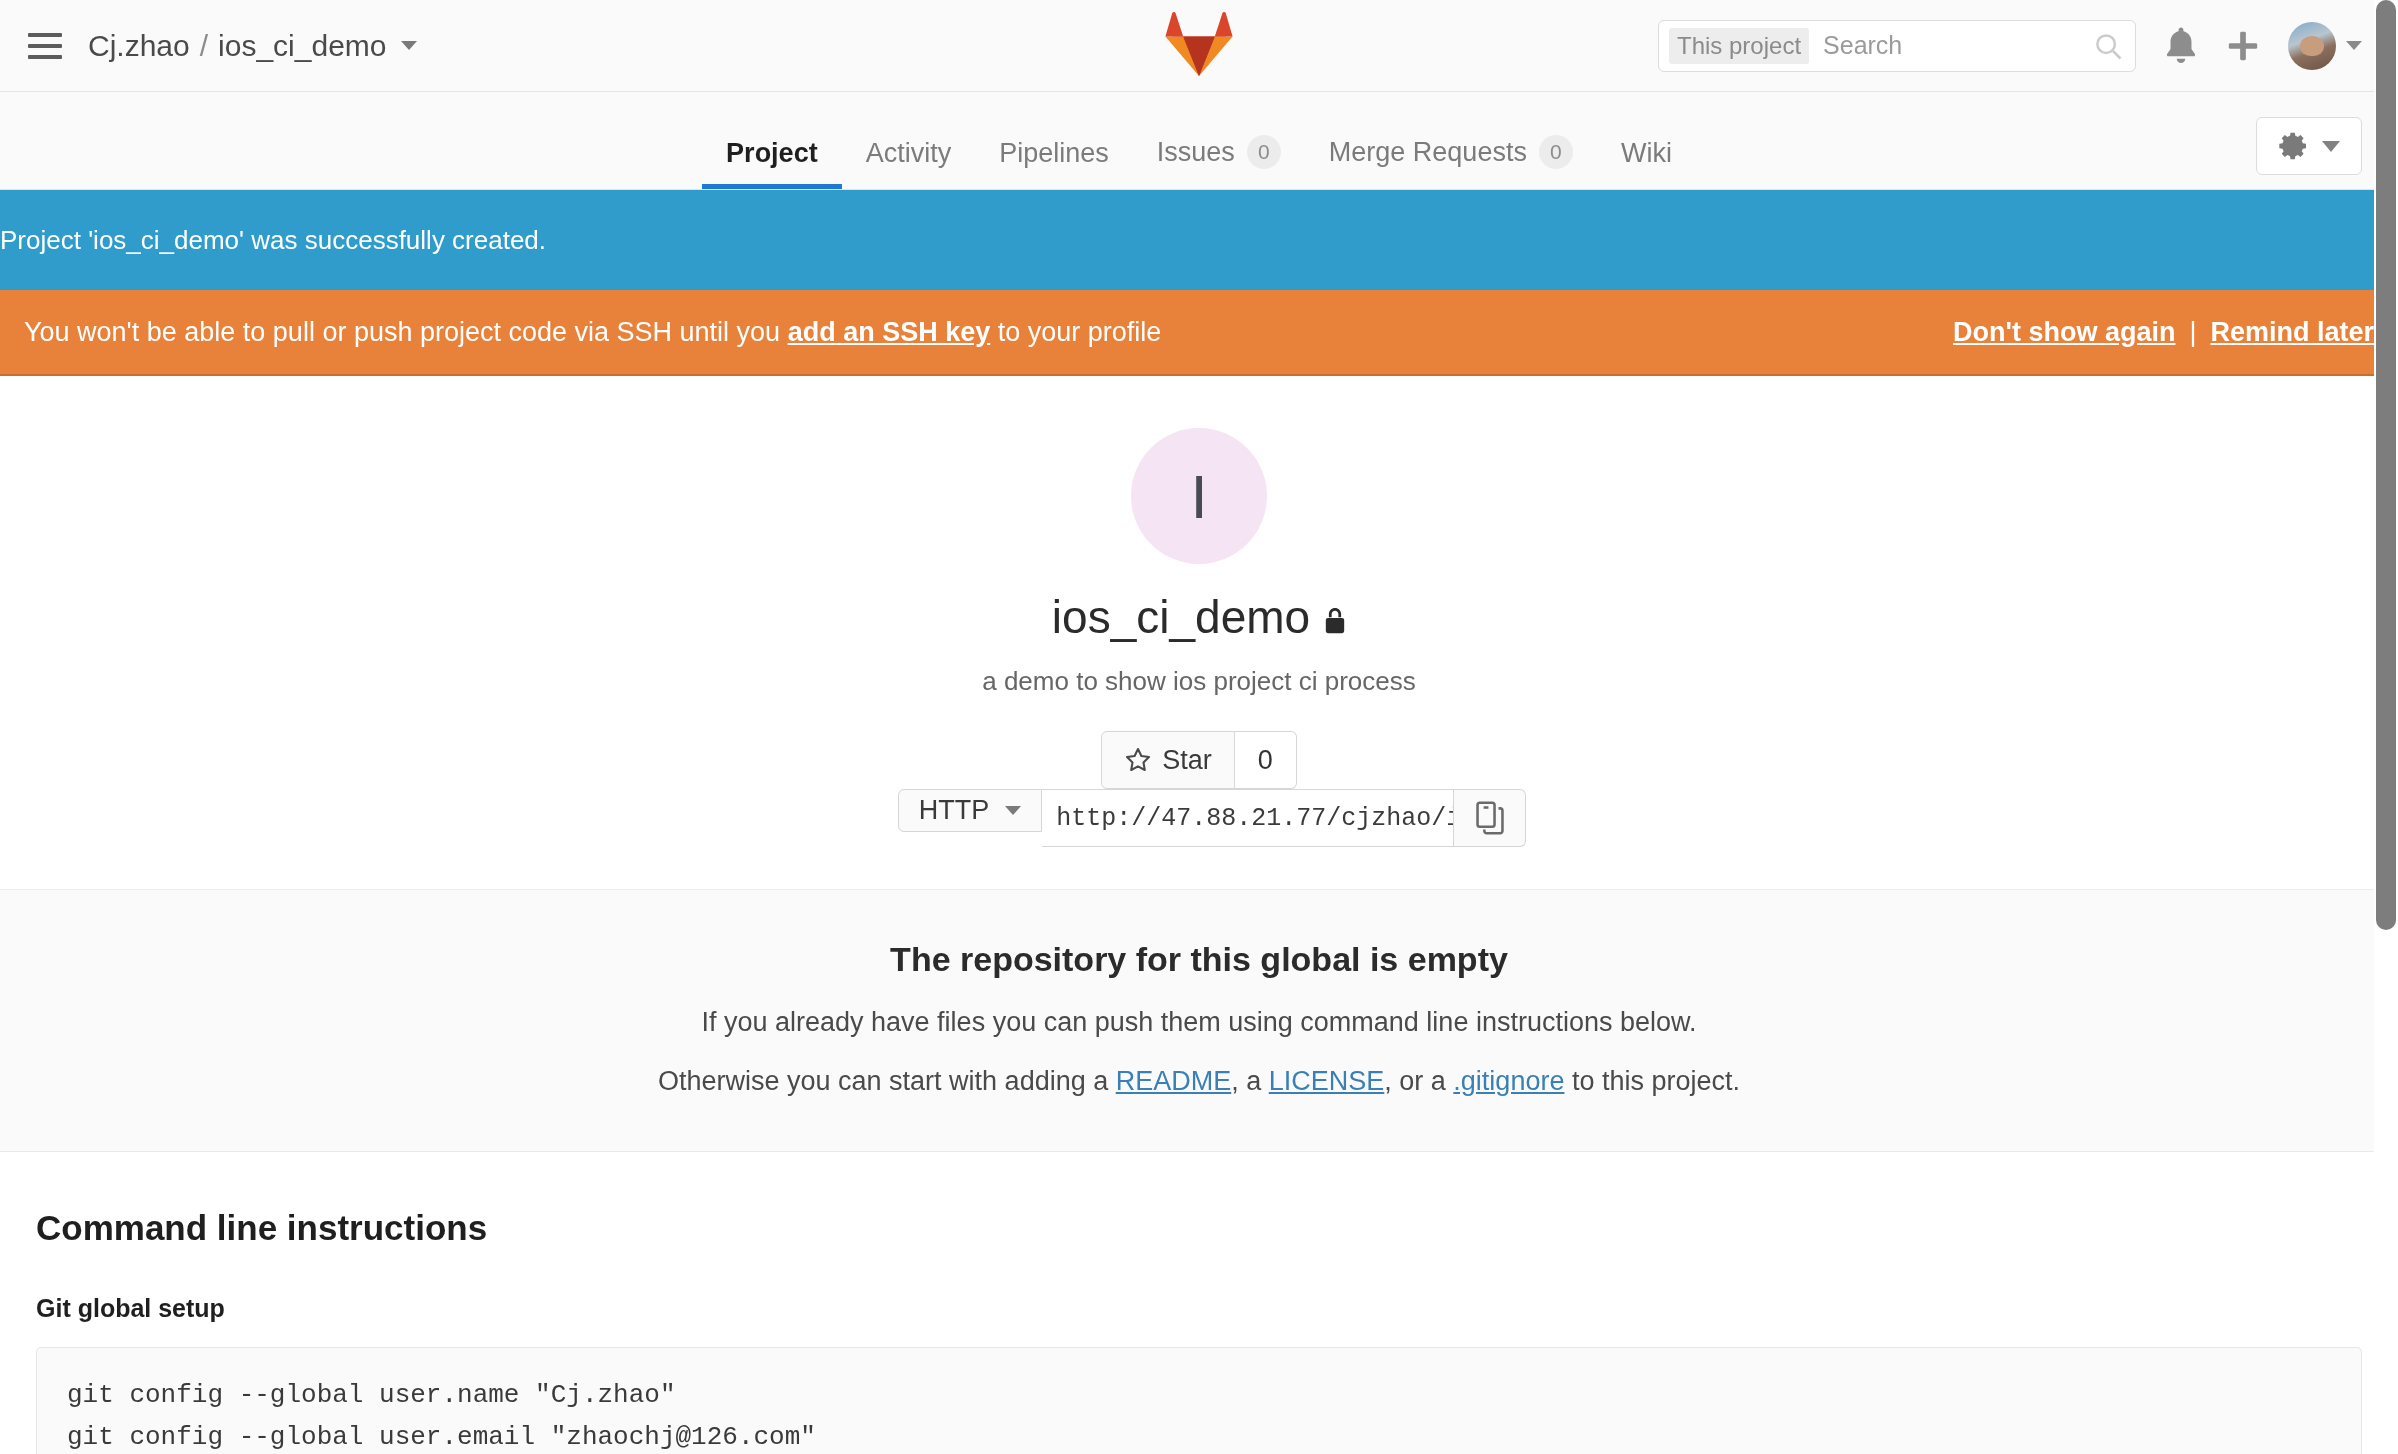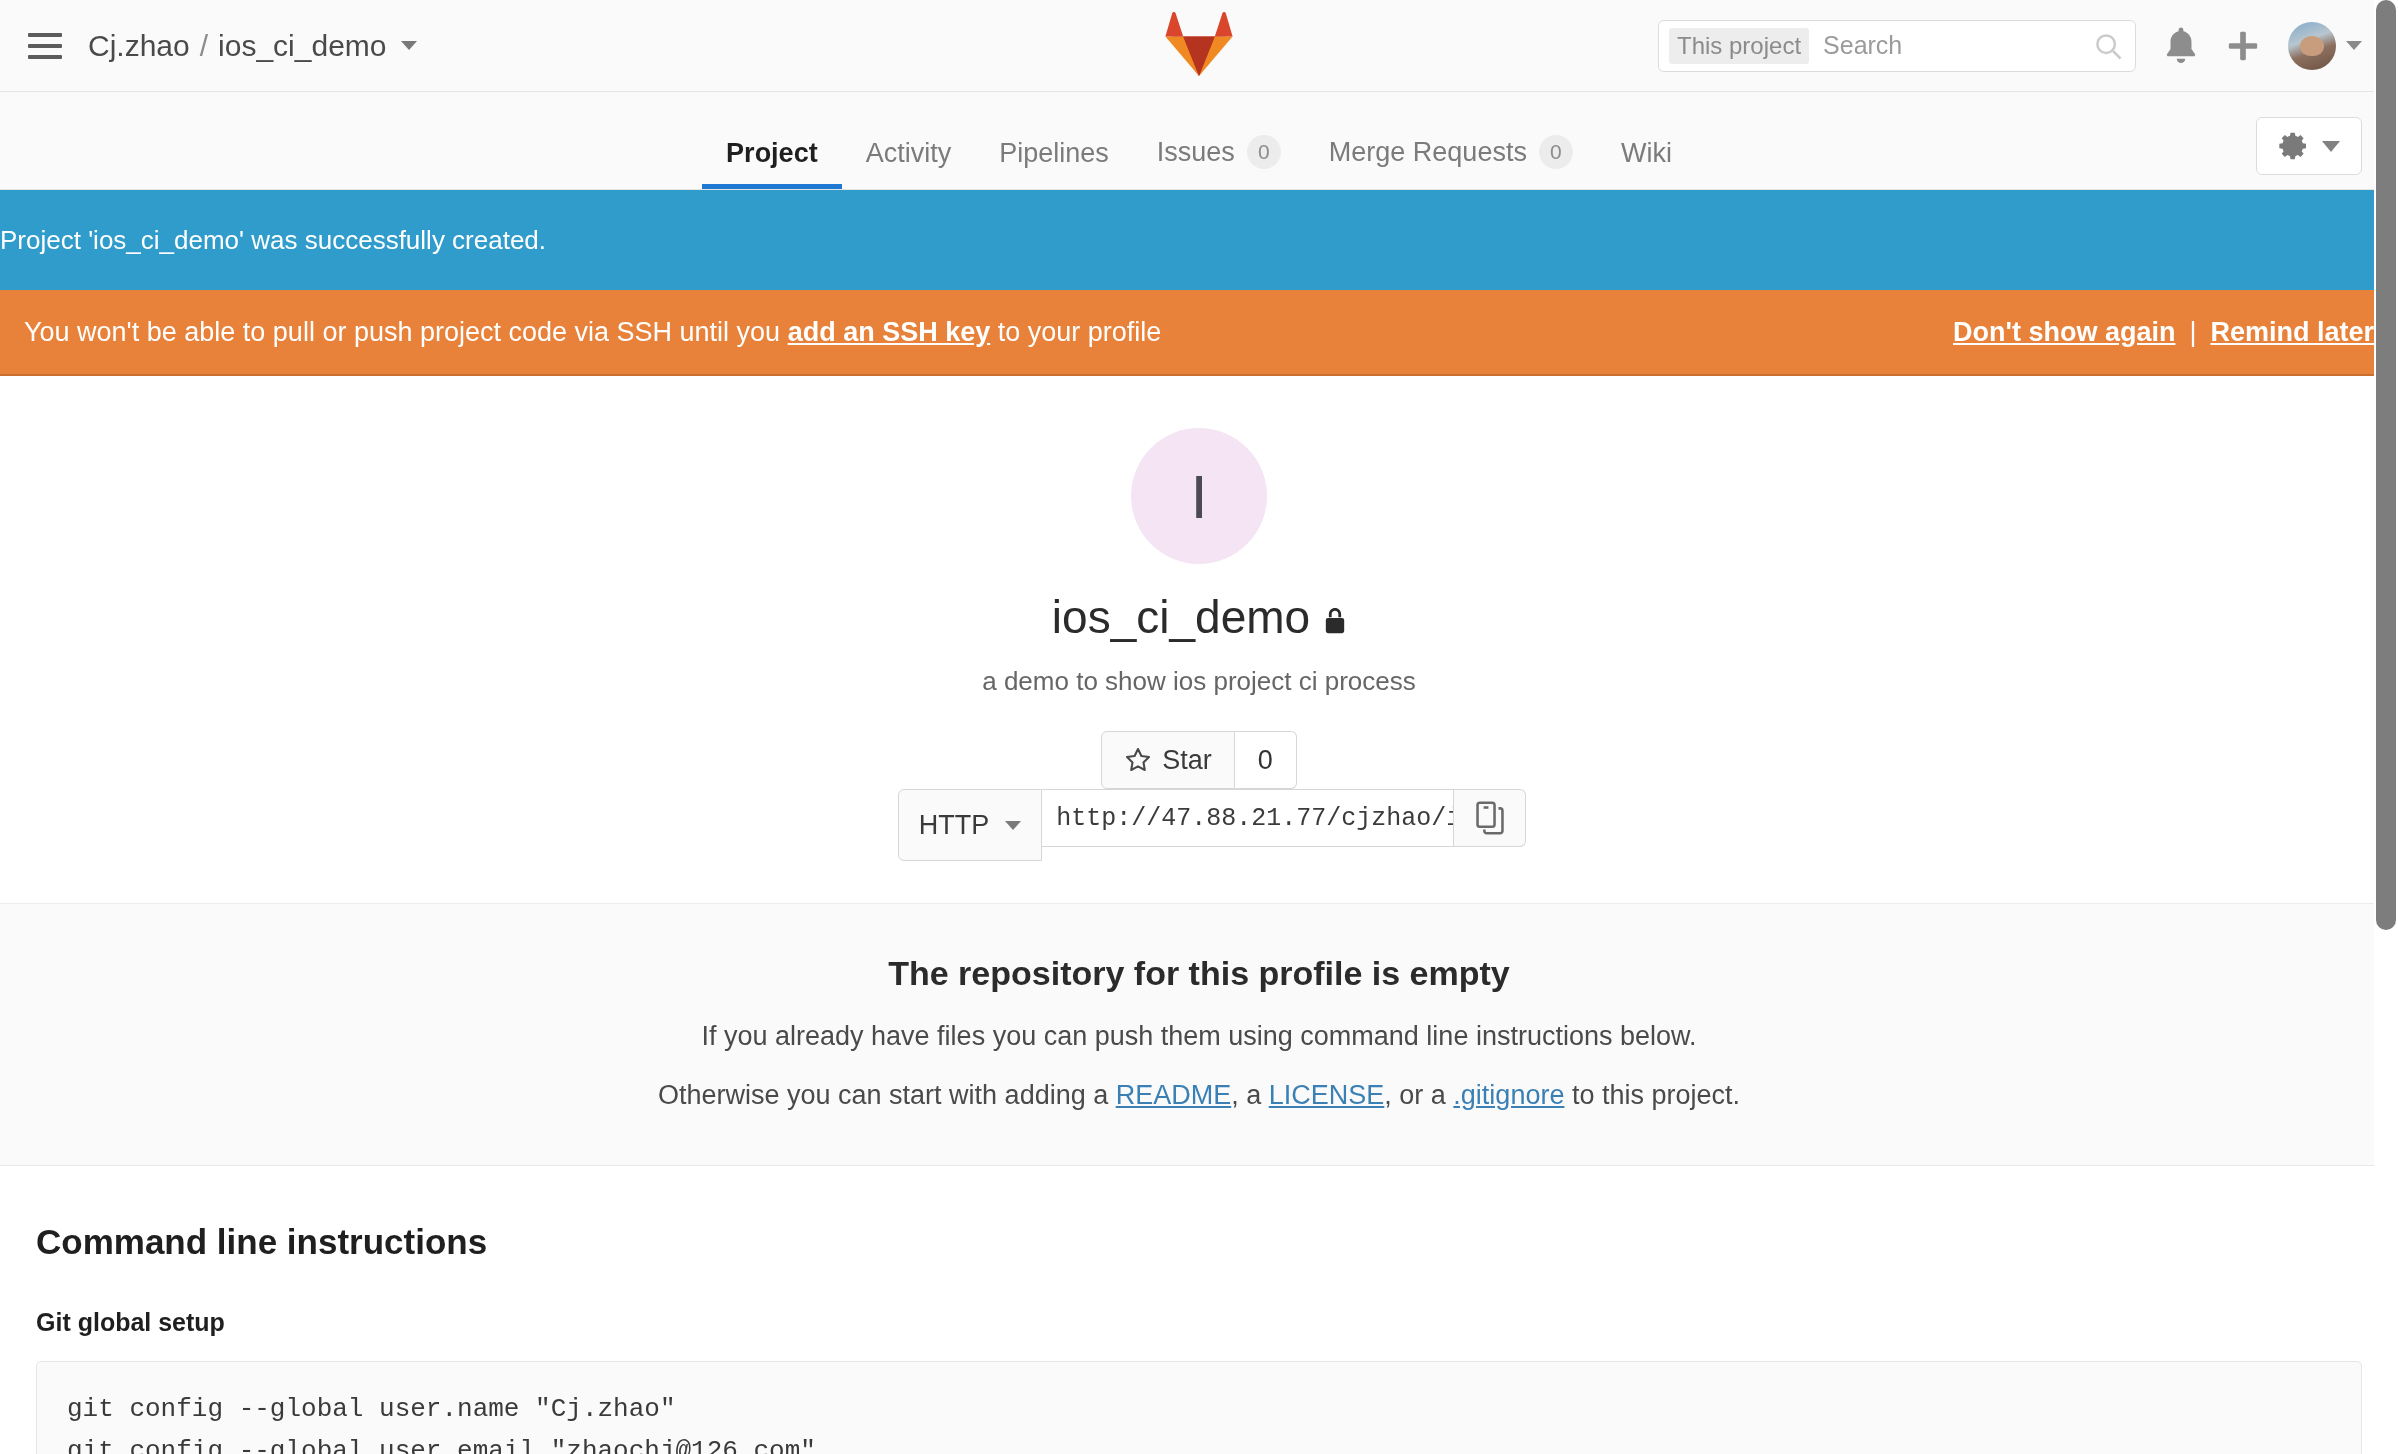--- a/index.html
+++ b/index.html
@@ -225,21 +225,21 @@
     font-size: 27px;
     color: #3a3a3a;
     padding: 0 22px;
     cursor: pointer;
     white-space: nowrap;
   }
   .btn.star { border-radius: 6px 0 0 6px; gap: 10px; }
   .btn.count { background:#fff; border-left:none; border-radius: 0 6px 6px 0; min-width: 62px; color:#333; }
   .clone-group { display:flex; align-items:stretch; margin-left: 26px; }
   .clone-proto {
-    height: 72px; background:#fafafa; border:1px solid #d6d6d6; border-radius: 6px 0 0 6px;
+    height: 43px; background:#fafafa; border:1px solid #d6d6d6; border-radius: 6px 0 0 6px;
     display:flex; align-items:center; gap:12px; padding: 0 20px; font-size: 27px; color:#3a3a3a; cursor:pointer;
   }
   .clone-url {
     height: 58px; width: 412px; background:#fff; border:1px solid #d6d6d6; border-left:none;
     display:flex; align-items:center; padding: 0 14px;
     font-family: "Liberation Mono", monospace;
     font-size: 25px; color:#3b3b3b; overflow:hidden; white-space:nowrap;
   }
   .clone-copy {
     height: 58px; width: 72px; background:#fafafa; border:1px solid #d6d6d6; border-left:none; border-radius: 0 6px 6px 0;
@@ -431,21 +431,21 @@
           <rect x="1.2" y="1.2" width="12" height="17" rx="1.6"></rect>
           <path d="M5.5 4.6h3.4"></path>
           <path d="M16 5.2h1.2a1.6 1.6 0 0 1 1.6 1.6v14.4a1.6 1.6 0 0 1-1.6 1.6H7.6A1.6 1.6 0 0 1 6 21.2v-1"></path>
         </svg>
       </div>
     </div>
   </div>
 </div>
 
 <div class="empty-repo">
-  <div class="empty-title">The repository for this profile is empty</div>
+  <div class="empty-title">The repository for this global is empty</div>
   <div class="empty-line">If you already have files you can push them using command line instructions below.</div>
   <div class="empty-line">
     <span>Otherwise you can start with adding a </span><a href="#">README</a><span>, a </span><a href="#">LICENSE</a><span>, or a </span><a href="#">.gitignore</a><span> to this project.</span>
   </div>
 </div>
 
 <div class="cli">
   <h2>Command line instructions</h2>
   <h4>Git global setup</h4>
   <div class="code-block">git config --global user.name "Cj.zhao"

